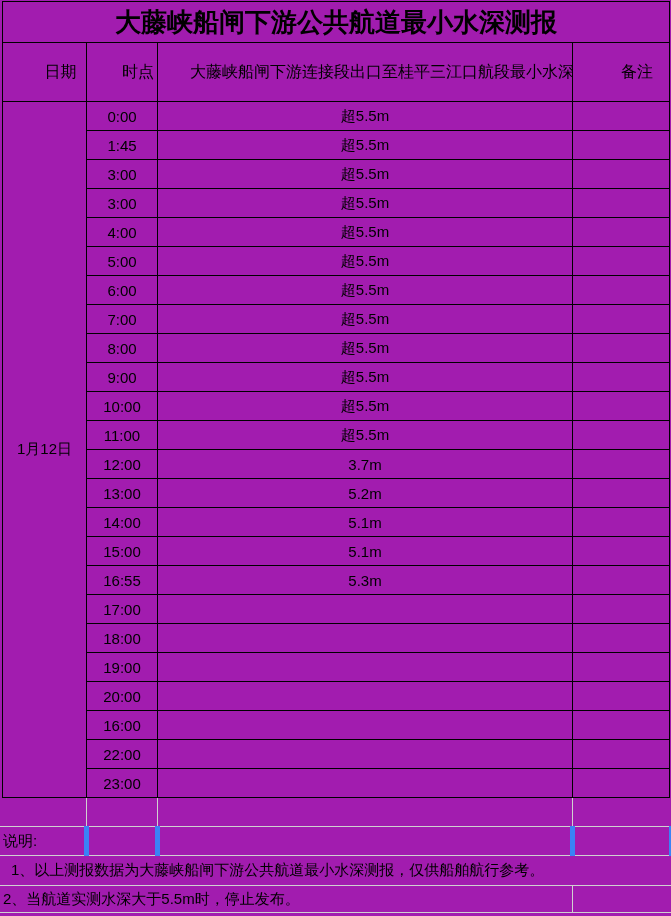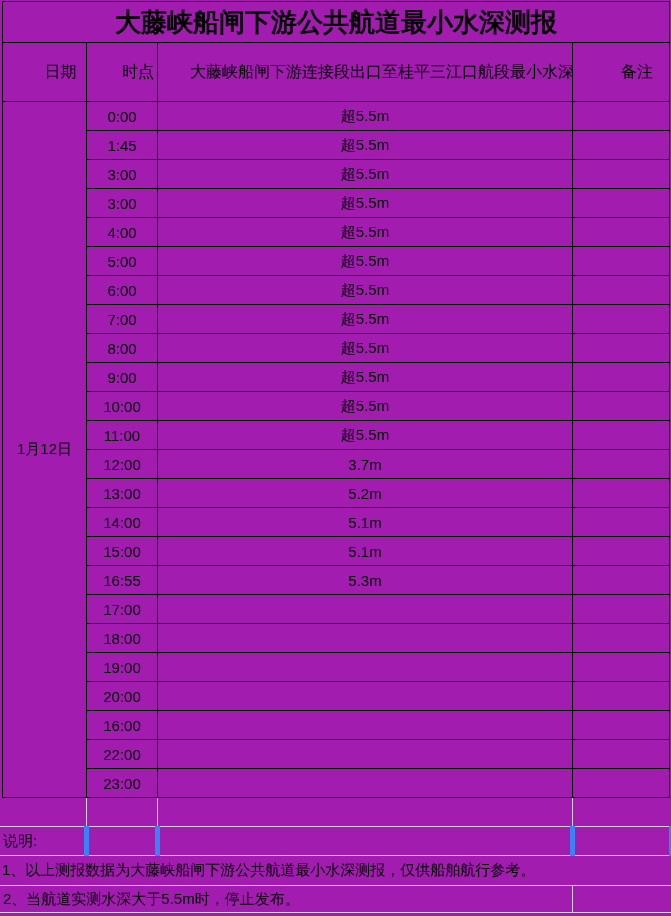--- a/index.html
+++ b/index.html
@@ -63,21 +63,21 @@
     overflow: hidden;
     white-space: nowrap;
     border-bottom: 1px solid #d0d0d0;
   }
   tr.blank-row td { height: 28px; border-right: 1px solid #d0d0d0; }
   tr.label-row td { height: 28px; border-right: 5px solid #3b82f6; }
   tr.label-row td:first-child { text-align: left; padding-left: 3px; }
   tr.note-row td {
     height: 29px;
     text-align: left;
-    padding-left: 2px;
+    padding-left: 11px;
   }
   tr.note-row2 td { height: 26px; }
   tr.note-row2 td.note-text {
     text-align: left;
     padding-left: 3px;
     border-right: 1px solid #d0d0d0;
   }
 </style>
 </head>
 <body>

